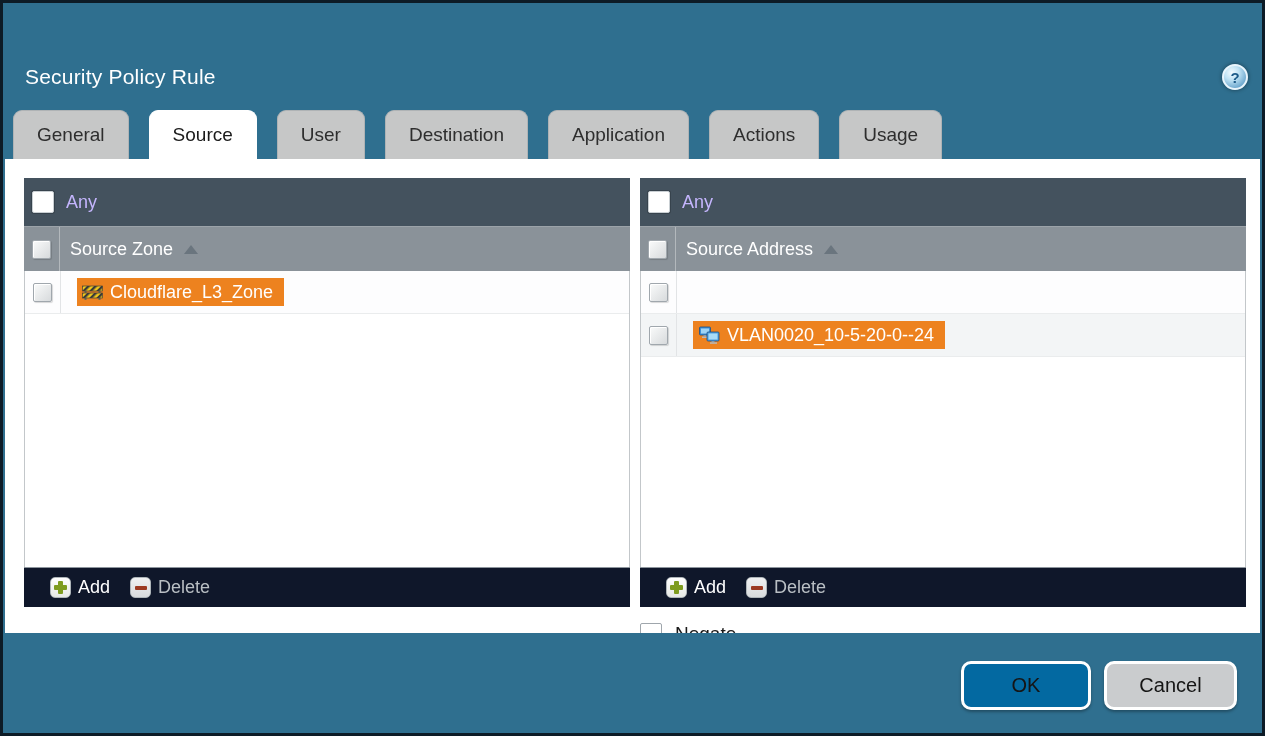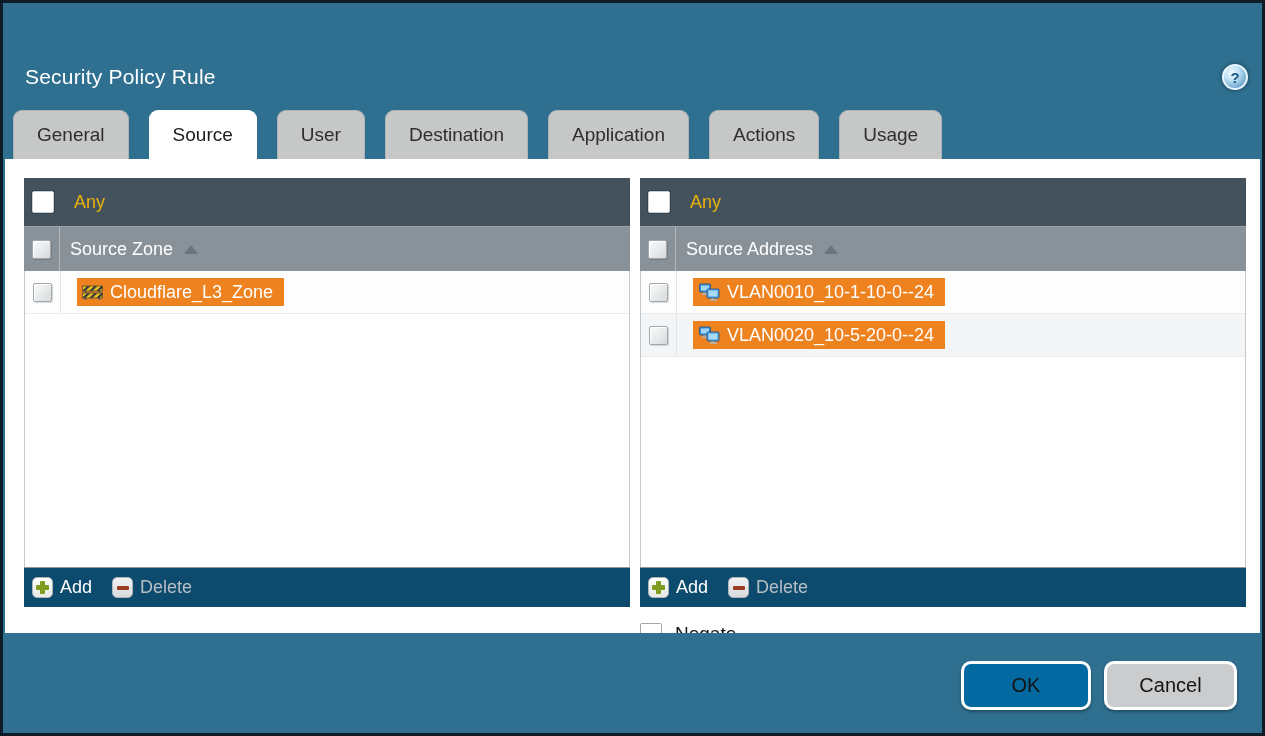--- a/index.html
+++ b/index.html
@@ -24,21 +24,21 @@
          display:flex; align-items:center; font-size:19px; color:#2E2E2E; cursor:pointer;
          border:1px solid #AFB3B5; border-bottom:none; }
   .tab.active { background:#FFFFFF; color:#1B1B1B; border-color:#FFFFFF; }
 
   
   .content { flex:1; background:#FFFFFF; margin:0 2px; padding:19px 14px 0 19px; overflow:hidden; }
   .panels { display:flex; gap:10px; }
   .panel { flex:1; display:flex; flex-direction:column; height:429px; }
 
   .any-bar { height:48px; background:#44525E; display:flex; align-items:center; padding-left:8px; flex:none; }
-  .any-label { color:#eab308; font-size:18px; margin-left:20px; }
+  .any-label { color:#c4b5fd; font-size:18px; margin-left:12px; }
 
   .col-header { height:45px; background:#8A9299; display:flex; align-items:center; flex:none;
                 border-top:1px solid #9CA3A9; }
   .cb-cell { width:36px; align-self:stretch; display:flex; align-items:center; padding-left:8px; flex:none; }
   .col-header .cb-cell { border-right:1px solid rgba(255,255,255,0.35); }
   .col-label { color:#FFFFFF; font-size:18px; margin-left:10px; }
   .sort-asc { width:0; height:0; border-left:7px solid transparent; border-right:7px solid transparent;
               border-bottom:9px solid #6A757E; margin-left:11px; }
 
   .panel-body { flex:1; background:#FFFFFF; border-left:1px solid #C3C7CA; border-right:1px solid #C3C7CA; overflow:hidden; }
@@ -51,21 +51,21 @@
 
   
   .cb-any { width:22px; height:22px; background:#FFFFFF; border:1px solid #C9CFD3; border-radius:2px;
             box-shadow:0 0 0 1px rgba(0,0,0,0.18); cursor:pointer; flex:none; }
   .cb-bevel { width:19px; height:19px; border:1px solid #A0A7AD; border-radius:2px; cursor:pointer; flex:none;
               background:linear-gradient(135deg,#FAFBFB 0%,#D7DADC 100%);
               box-shadow:inset 1px 1px 0 #FFFFFF, 1px 1px 1px rgba(0,0,0,0.15); }
   .cb-negate { width:22px; height:22px; background:#FFFFFF; border:1px solid #9FA6AC; border-radius:2px; cursor:pointer; flex:none; }
 
   
-  .panel-footer { height:40px; background:#0c4a6e; display:flex; align-items:center; padding-left:8px; gap:20px; flex:none;
+  .panel-footer { height:40px; background:#0f172a; display:flex; align-items:center; padding-left:26px; gap:20px; flex:none;
                   border-top:1px solid #8D959D; }
   .footer-btn { display:flex; align-items:center; gap:7px; background:none; border:none; cursor:pointer;
                 font-family:inherit; font-size:18px; color:#FFFFFF; }
   .footer-btn.disabled { color:#B9BFC4; cursor:default; }
   .ico-sq { width:21px; height:21px; border-radius:5px; position:relative; flex:none;
             border:1px solid #AEB5B9; background:linear-gradient(#FFFFFF,#E6E9E5); }
   .ico-add::before, .ico-add::after { content:""; position:absolute; background:#7E9C1F; border-radius:1px; }
   .ico-add::before { width:13px; height:5px; left:3px; top:7px; }
   .ico-add::after  { width:5px; height:13px; left:7px; top:3px; }
   .ico-del { background:linear-gradient(#F0F1F2,#D8DBDD); }
@@ -165,33 +165,20 @@
                 <span class="cb-bevel"></span>
               </span>
             <span class="col-label">Source Address</span>
             <span class="sort-asc"></span>
           </div>
           <div class="panel-body">
             <div class="row">
               <span class="cb-cell">
                   <span class="cb-bevel"></span>
                 </span>
-              <span class="tag">
-                <svg width="22" height="18" viewBox="0 0 22 18">
-                  <rect x="1.5" y="1" width="11" height="8" rx="1" fill="#3D8FD6" stroke="#1A4E86" stroke-width="0.8"></rect>
-                  <rect x="3" y="2.5" width="8" height="5" fill="#9FD4F5"></rect>
-                  <rect x="5.5" y="9" width="3" height="1.6" fill="#8C9AA8"></rect>
-                  <rect x="4" y="10.6" width="6" height="1.3" fill="#B3BFCA"></rect>
-                  <rect x="9" y="6" width="12" height="9" rx="1" fill="#4FA0E0" stroke="#1A4E86" stroke-width="0.8"></rect>
-                  <rect x="10.5" y="7.5" width="9" height="6" fill="#A8DBF8"></rect>
-                  <rect x="13.5" y="15" width="3" height="1.5" fill="#8C9AA8"></rect>
-                  <rect x="12" y="16.4" width="7" height="1.3" fill="#B3BFCA"></rect>
-                </svg>
-                <span>VLAN0010_10-1-10-0--24</span>
-              </span>
             </div>
             <div class="row alt">
               <span class="cb-cell">
                   <span class="cb-bevel"></span>
                 </span>
               <span class="tag">
                 <svg width="22" height="18" viewBox="0 0 22 18">
                   <rect x="1.5" y="1" width="11" height="8" rx="1" fill="#3D8FD6" stroke="#1A4E86" stroke-width="0.8"></rect>
                   <rect x="3" y="2.5" width="8" height="5" fill="#9FD4F5"></rect>
                   <rect x="5.5" y="9" width="3" height="1.6" fill="#8C9AA8"></rect>

